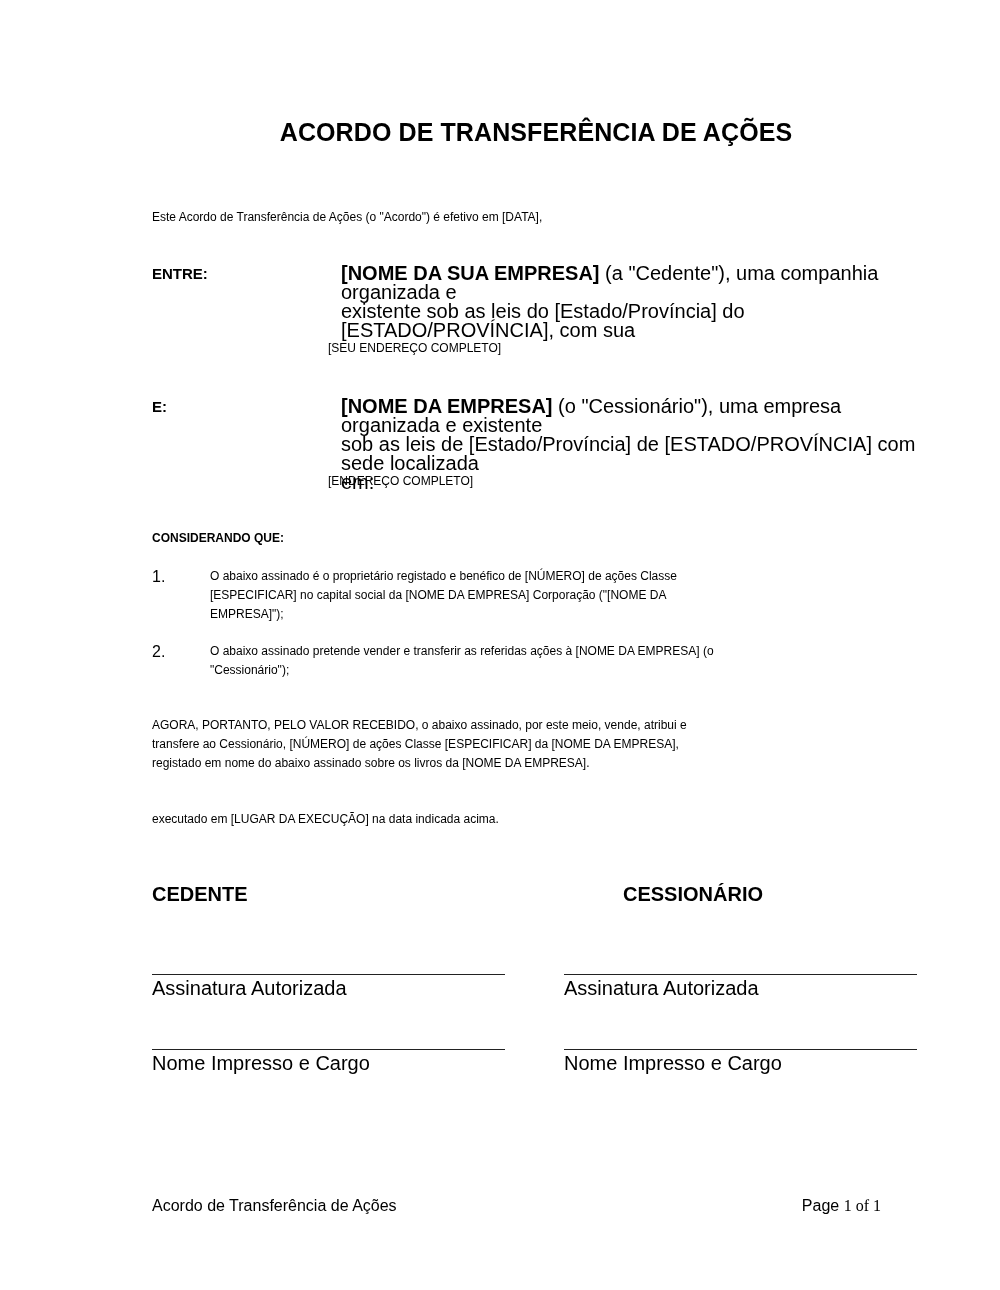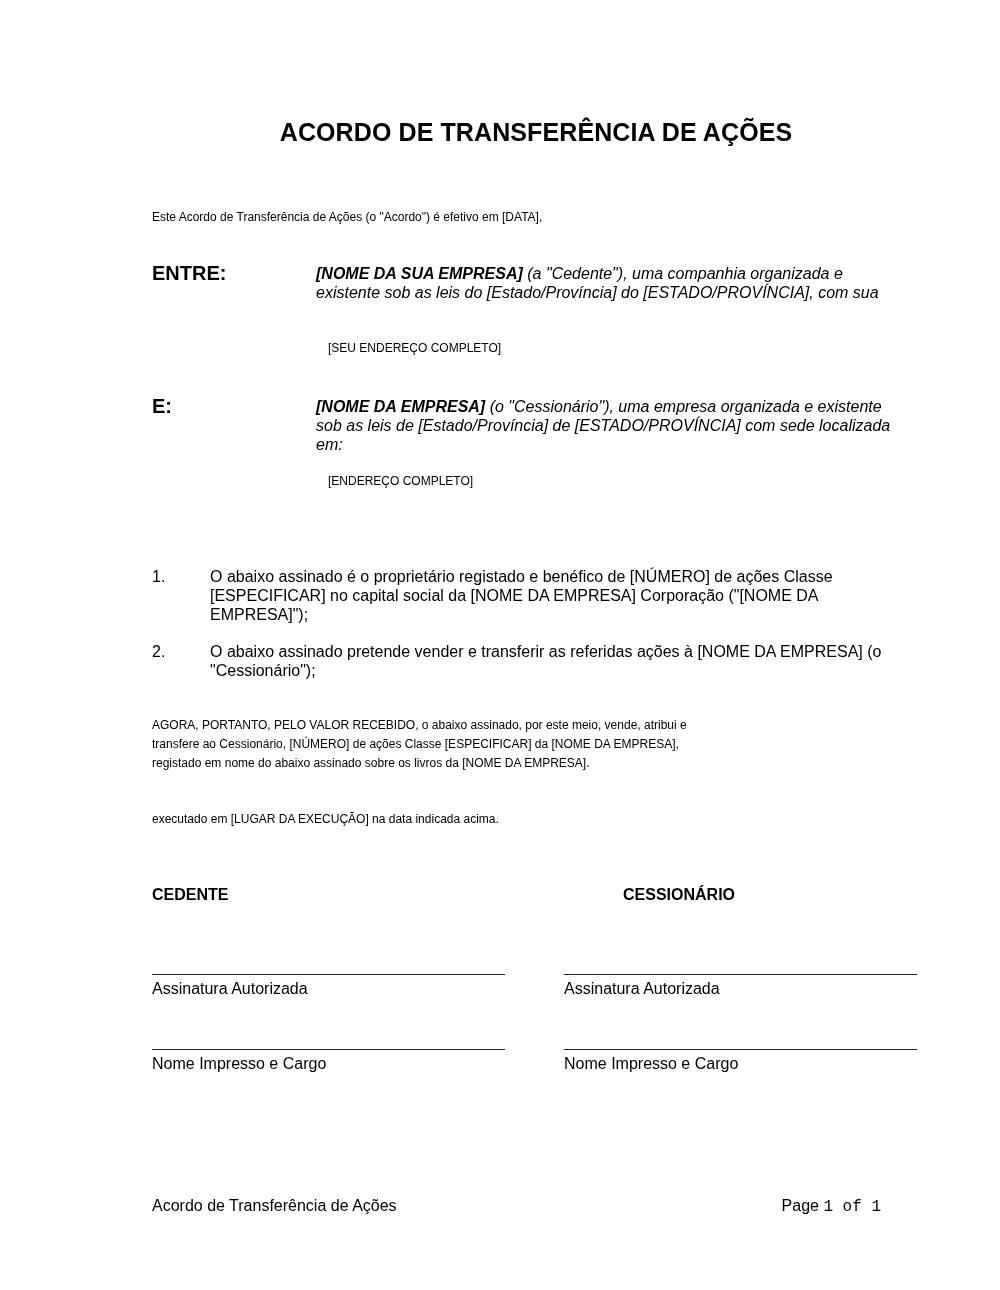--- a/index.html
+++ b/index.html
@@ -2,31 +2,31 @@
 <html><head>
 <meta charset="utf-8">
 <style>
   html, body { margin: 0; padding: 0; background: #ffffff; }
   body { width: 1000px; height: 1290px; position: relative; overflow: hidden;
          font-family: "Liberation Sans", sans-serif; color: #000; }
   .page { position: absolute; left: 0; top: 0; width: 1000px; height: 1290px; }
   .abs { position: absolute; margin-left: 36px; }
   .title { left: 0; width: 1000px; top: 118px; text-align: center; font-weight: bold;
            font-size: 25px; letter-spacing: 0.1px; }
-  .txt { font-size: 16px; line-height: 19px; }
+  .txt { font-size: 20px; line-height: 19px; }
   .bold { font-weight: bold; }
-  .party-label { left: 116px; font-weight: bold; font-size: 20px; line-height: 19px; }
-  .party-body { left: 280px; width: 600px; font-size: 16px; line-height: 19px; font-style: italic; }
+  .party-label { left: 116px; font-weight: bold; font-size: 15px; line-height: 19px; }
+  .party-body { left: 305px; width: 600px; font-size: 20px; line-height: 19px; }
   .party-addr { left: 292px; font-size: 12px; line-height: 19px; }
   .list-num { left: 116px; font-size: 16px; line-height: 19px; }
-  .list-body { left: 174px; width: 720px; font-size: 16px; line-height: 19px; }
+  .list-body { left: 174px; width: 720px; font-size: 12px; line-height: 19px; }
   .para { left: 116px; width: 780px; font-size: 12px; line-height: 19px; }
   .sig-line { height: 0; border-top: 1.5px solid #222; }
   .footer { font-size: 16px; line-height: 19px; }
-  .serif { font-family: Liberation Mono, monospace; }
+  .serif { font-family: Liberation Serif, serif; }
 </style>
 </head>
 <body>
 
 <div class="page">
 
   <div class="abs title">ACORDO DE TRANSFERÊNCIA DE AÇÕES</div>
 
   <div class="abs para" style="top:208px;">Este Acordo de Transferência de Ações (o "Acordo") é efetivo em [DATA],</div>
 
@@ -38,20 +38,21 @@
   <div class="abs party-addr" style="top:339px;">[SEU ENDEREÇO COMPLETO]</div>
 
   <div class="abs party-label" style="top:397px;">E:</div>
   <div class="abs party-body" style="top:397px;">
     <div><span class="bold">[NOME DA EMPRESA]</span><span> (o "Cessionário"), uma empresa organizada e existente</span></div>
     <div>sob as leis de [Estado/Província] de [ESTADO/PROVÍNCIA] com sede localizada</div>
     <div>em:</div>
   </div>
   <div class="abs party-addr" style="top:472px;">[ENDEREÇO COMPLETO]</div>
 
+  <div class="abs para bold" style="top:529px;">CONSIDERANDO QUE:</div>
 
   <div class="abs list-num" style="top:567px;">1.</div>
   <div class="abs list-body" style="top:567px;">
     <div>O abaixo assinado é o proprietário registado e benéfico de [NÚMERO] de ações Classe</div>
     <div>[ESPECIFICAR] no capital social da [NOME DA EMPRESA] Corporação ("[NOME DA</div>
     <div>EMPRESA]");</div>
   </div>
 
   <div class="abs list-num" style="top:642px;">2.</div>
   <div class="abs list-body" style="top:642px;">

